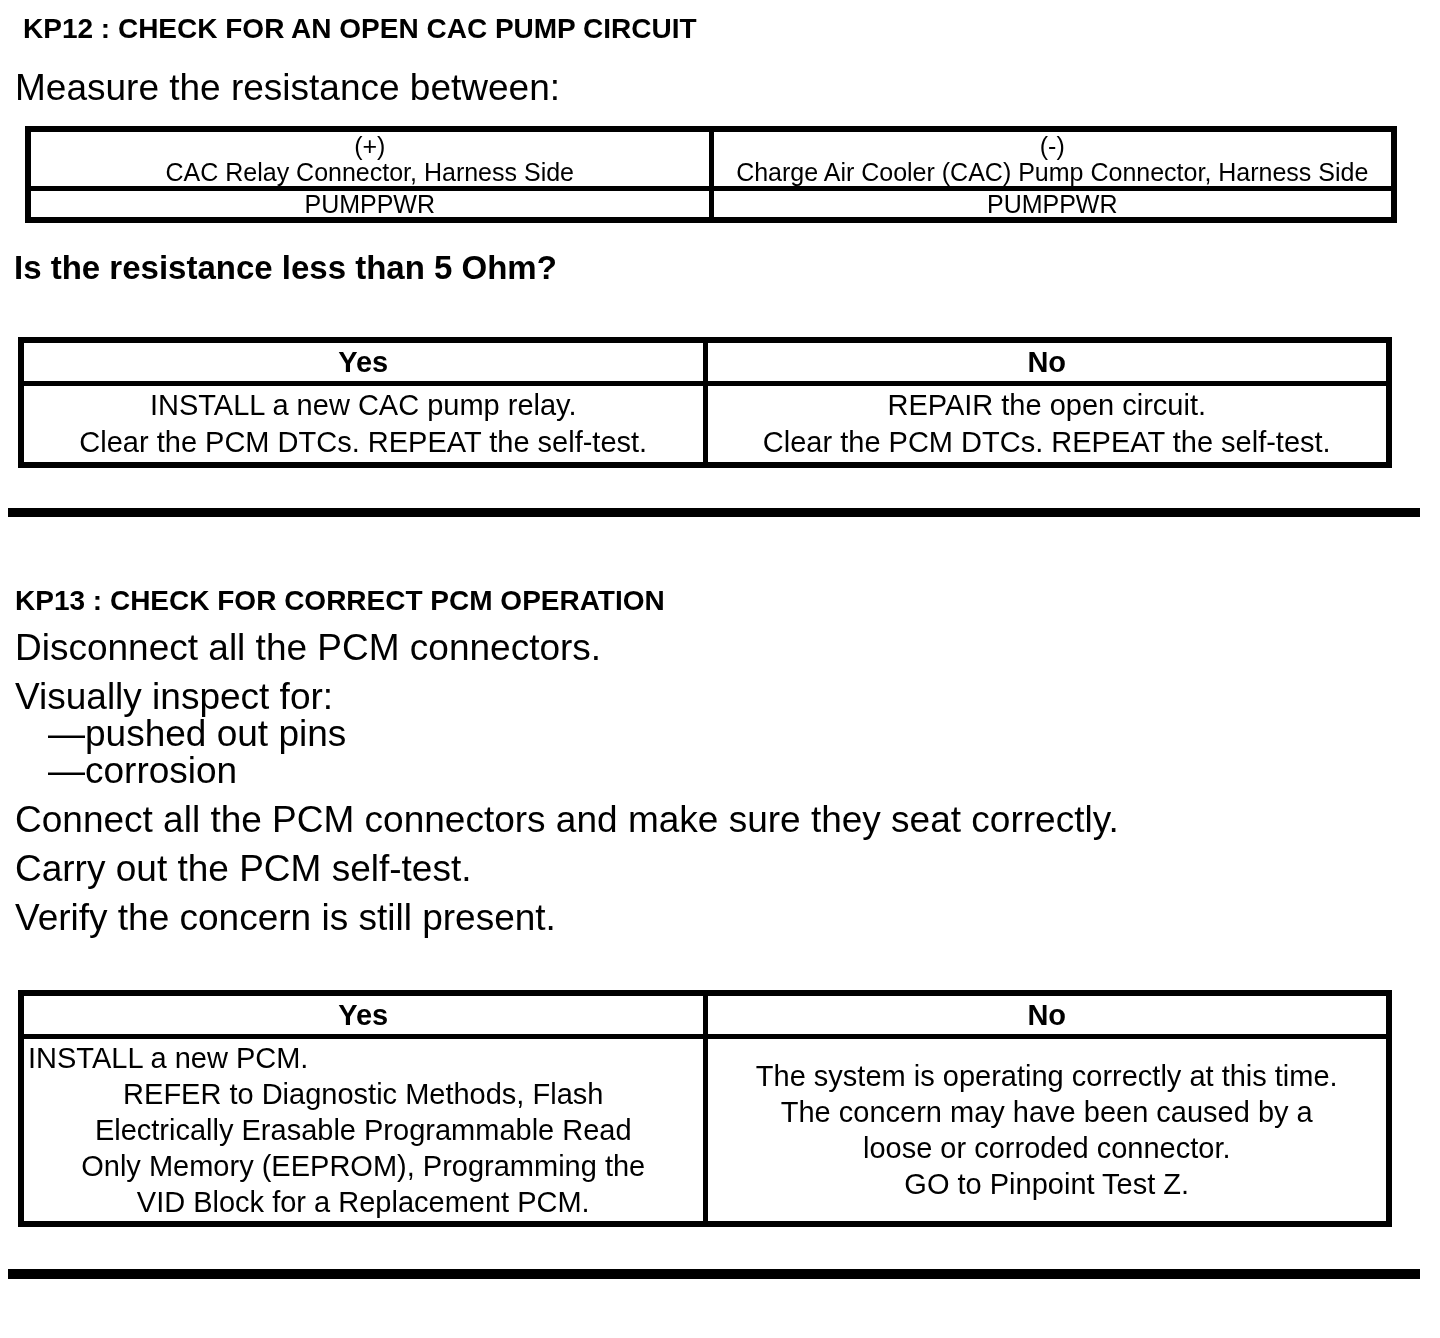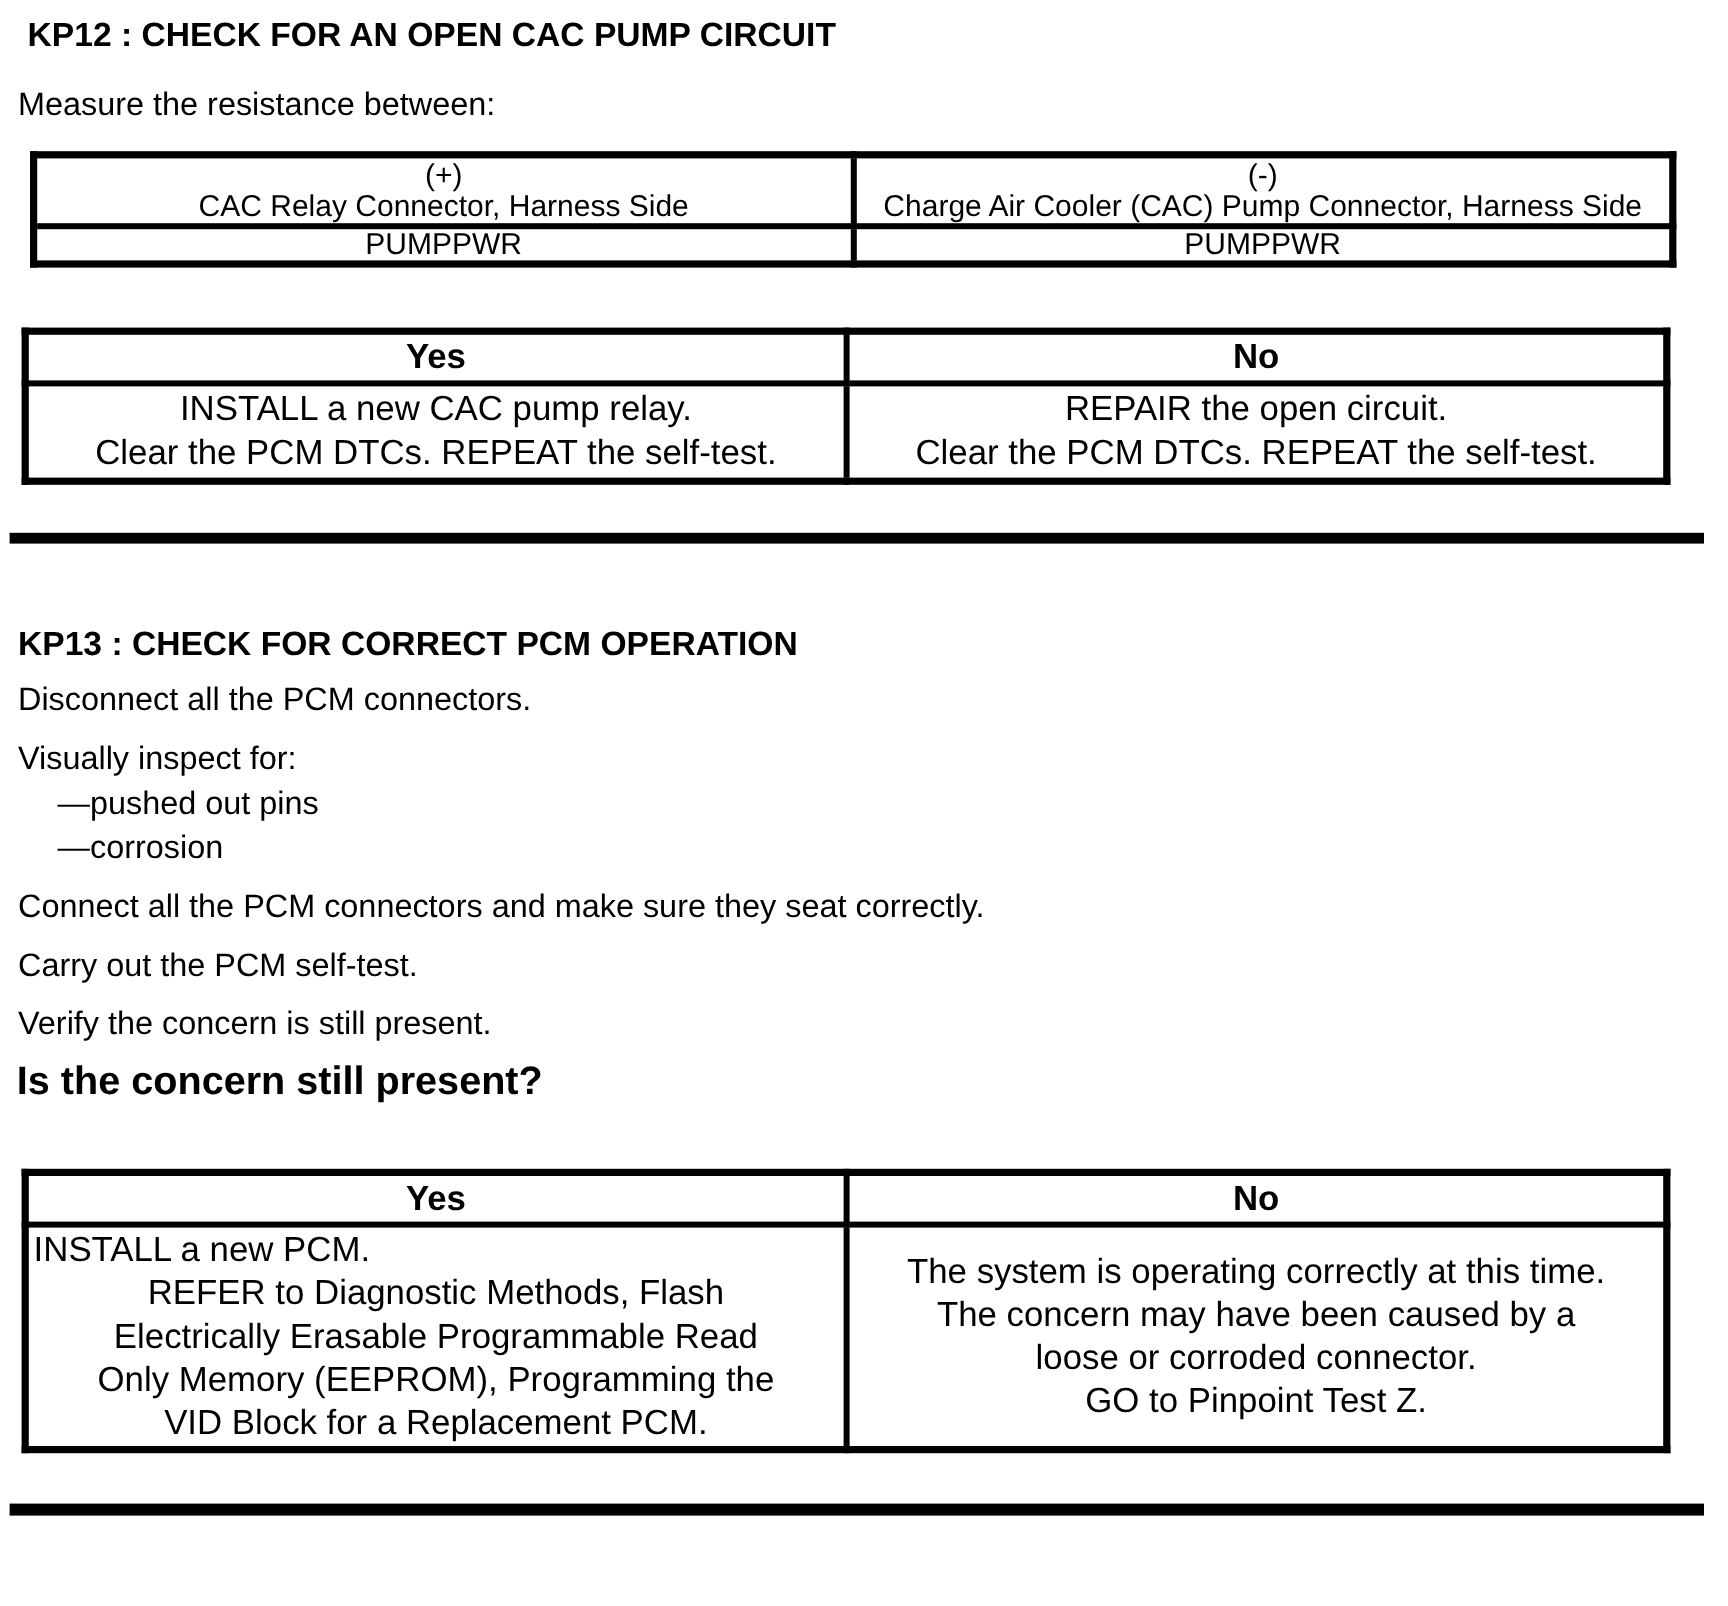--- a/index.html
+++ b/index.html
@@ -9,21 +9,21 @@
     font-family: "Liberation Sans", sans-serif;
     overflow: hidden;
   }
   .page { position: relative; width: 1440px; height: 1210px; }
 
   .step-heading {
     font-weight: bold; font-size: 28px; line-height: 32px;
     margin: 0 0 0 23px; padding-top: 13px;
   }
   .body-text {
-    font-size: 27px; line-height: 37px;
+    font-size: 37px; line-height: 37px;
     margin: 12px 0 0 15px;
   }
   .body-text.first { margin-top: 24px; }
   .question {
     font-size: 33px; line-height: 38px; font-weight: bold;
     margin: 26px 0 0 14px;
   }
   .indent-line { margin-left: 33px; }
 
   table { border-collapse: collapse; table-layout: fixed; }
@@ -88,20 +88,21 @@
         <div>Charge Air Cooler (CAC) Pump Connector, Harness Side</div>
       </td>
     </tr>
     <tr>
       <td class="pin-cell">PUMPPWR</td>
       <td class="pin-cell">PUMPPWR</td>
     </tr>
   </tbody>
     </table>
 
+  <div class="question">Is the resistance less than 5 Ohm?</div>
 
   <table class="decision-table kp12">
     <tbody>
         <tr>
       <th>Yes</th>
       <th>No</th>
     </tr>
     <tr>
       <td class="cell-left">
         <div>INSTALL a new CAC pump relay.</div>
@@ -124,21 +125,20 @@
   <div class="body-text">
     <div>Visually inspect for:</div>
     <div class="indent-line">—pushed out pins</div>
     <div class="indent-line">—corrosion</div>
   </div>
 
   <div class="body-text">Connect all the PCM connectors and make sure they seat correctly.</div>
   <div class="body-text">Carry out the PCM self-test.</div>
   <div class="body-text">Verify the concern is still present.</div>
 
-  <div class="question q2">Is the concern still present?</div>
 
   <table class="decision-table kp13">
     <tbody>
         <tr>
       <th>Yes</th>
       <th>No</th>
     </tr>
     <tr>
       <td class="cell-center">
         <div class="line-left">INSTALL a new PCM.</div>

